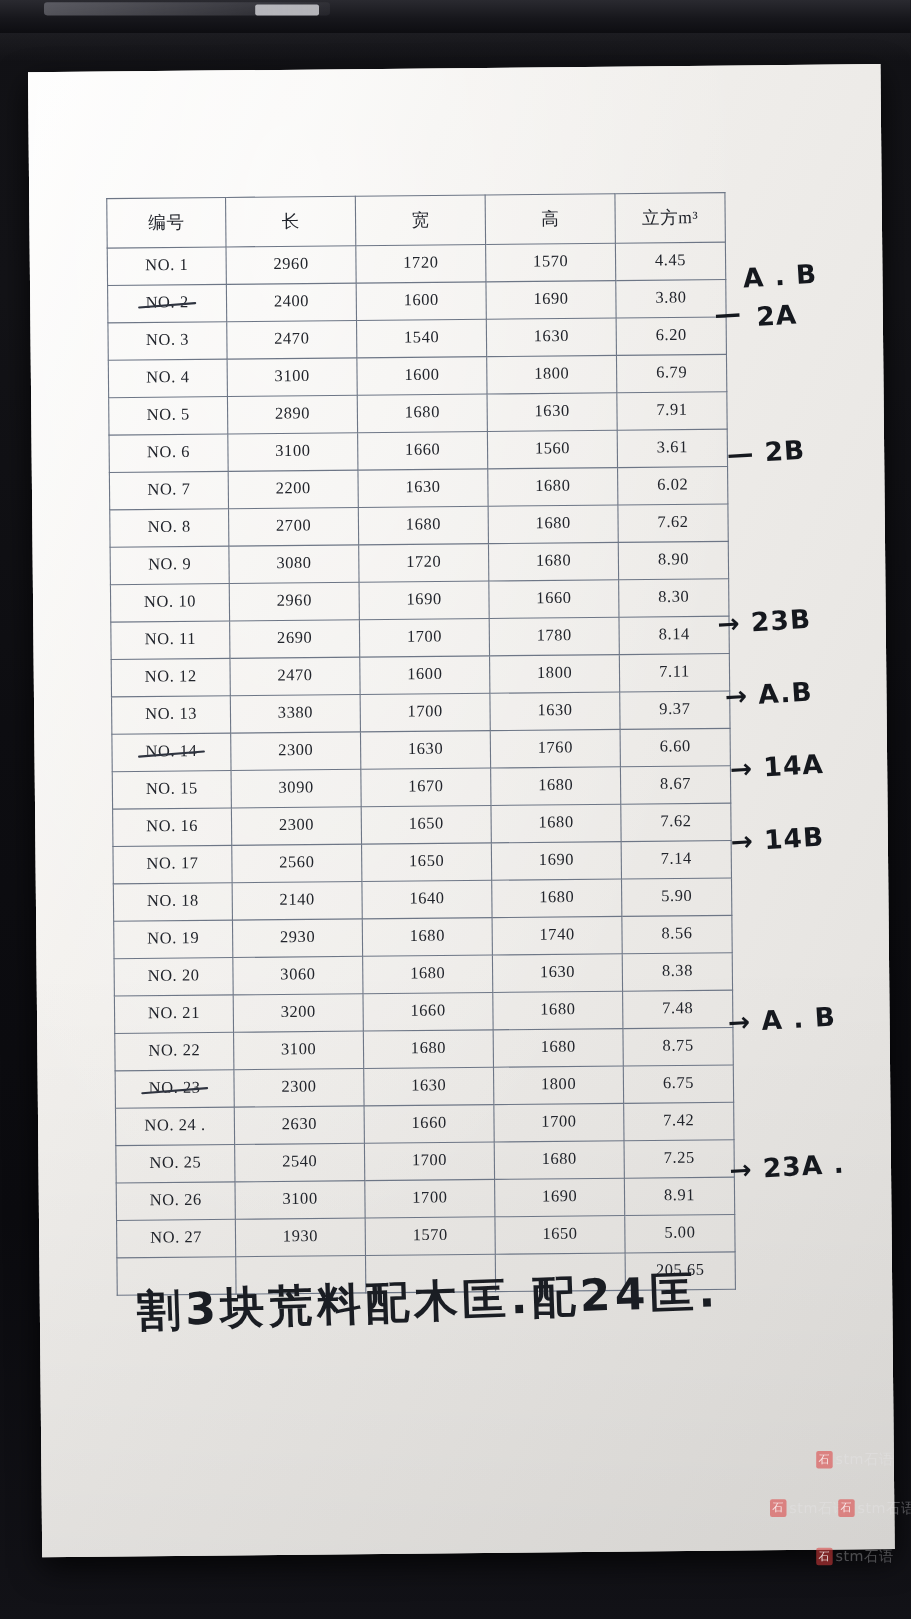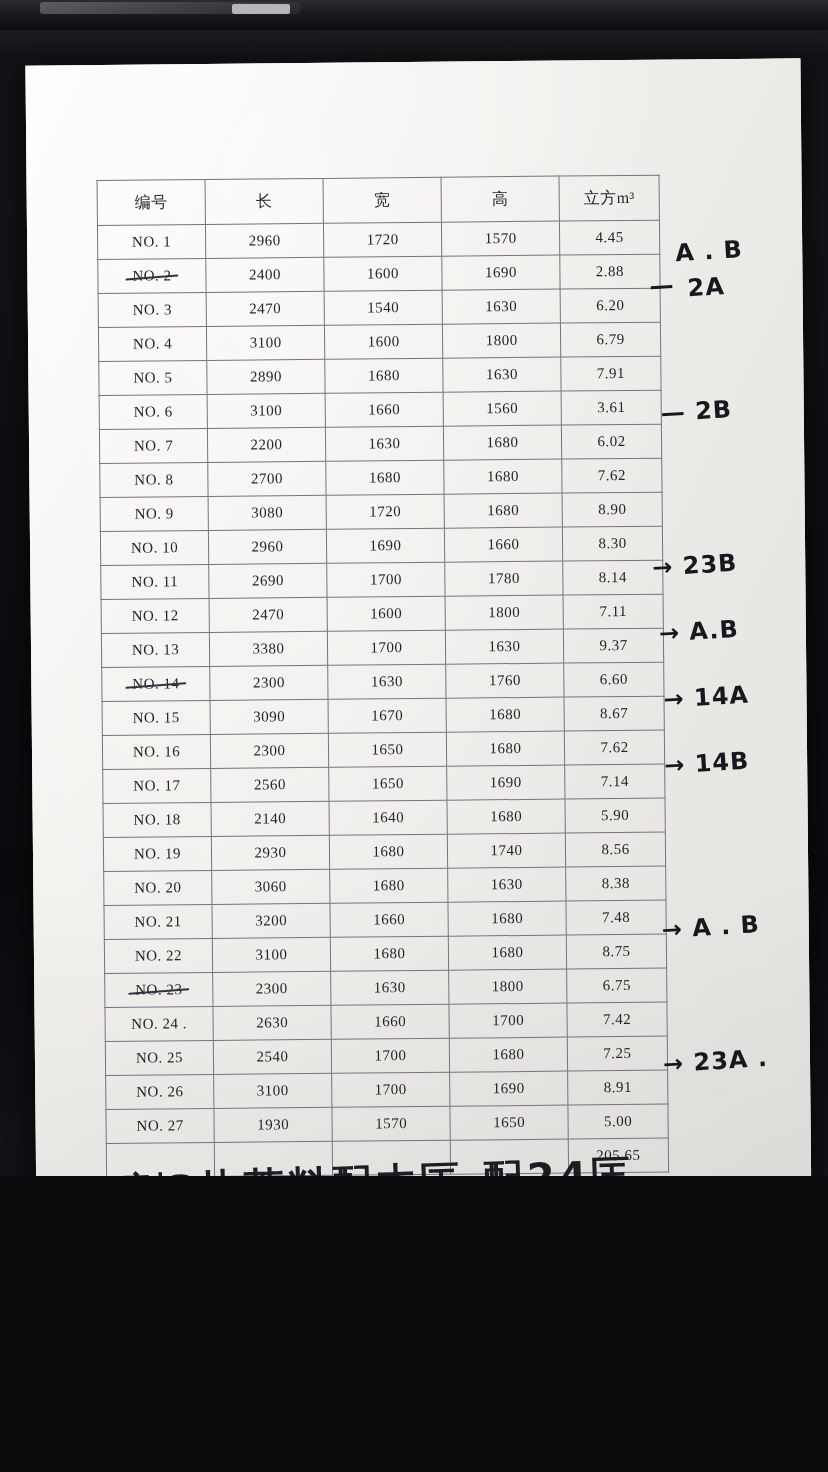--- a/index.html
+++ b/index.html
@@ -11,21 +11,21 @@
     width: 828px;
     height: 1472px;
     overflow: hidden;
     font-family: "Liberation Serif", serif;
   }
 
   
   #scene {
     position: relative;
     width: 828px;
-    height: 1176px;
+    height: 1472px;
     background:
       linear-gradient(180deg, #121216 0%, #131317 18%, #0e0e12 45%, #0b0b0f 75%, #121217 100%);
     overflow: hidden;
   }
   .desk-streak {
     position: absolute;
     left: 0;
     width: 828px;
     height: 26px;
     background: linear-gradient(180deg, rgba(120,120,130,0.10), rgba(20,20,26,0));
@@ -227,21 +227,21 @@
               <td>2960</td>
               <td>1720</td>
               <td>1570</td>
               <td class="vol">4.45</td>
             </tr>
             <tr>
               <td class="no"><span class="strike">NO. 2</span></td>
               <td>2400</td>
               <td>1600</td>
               <td>1690</td>
-              <td class="vol">2.88</td>
+              <td class="vol">3.80</td>
             </tr>
             <tr>
               <td class="no">NO. 3</td>
               <td>2470</td>
               <td>1540</td>
               <td>1630</td>
               <td class="vol">6.20</td>
             </tr>
             <tr>
               <td class="no">NO. 4</td>

